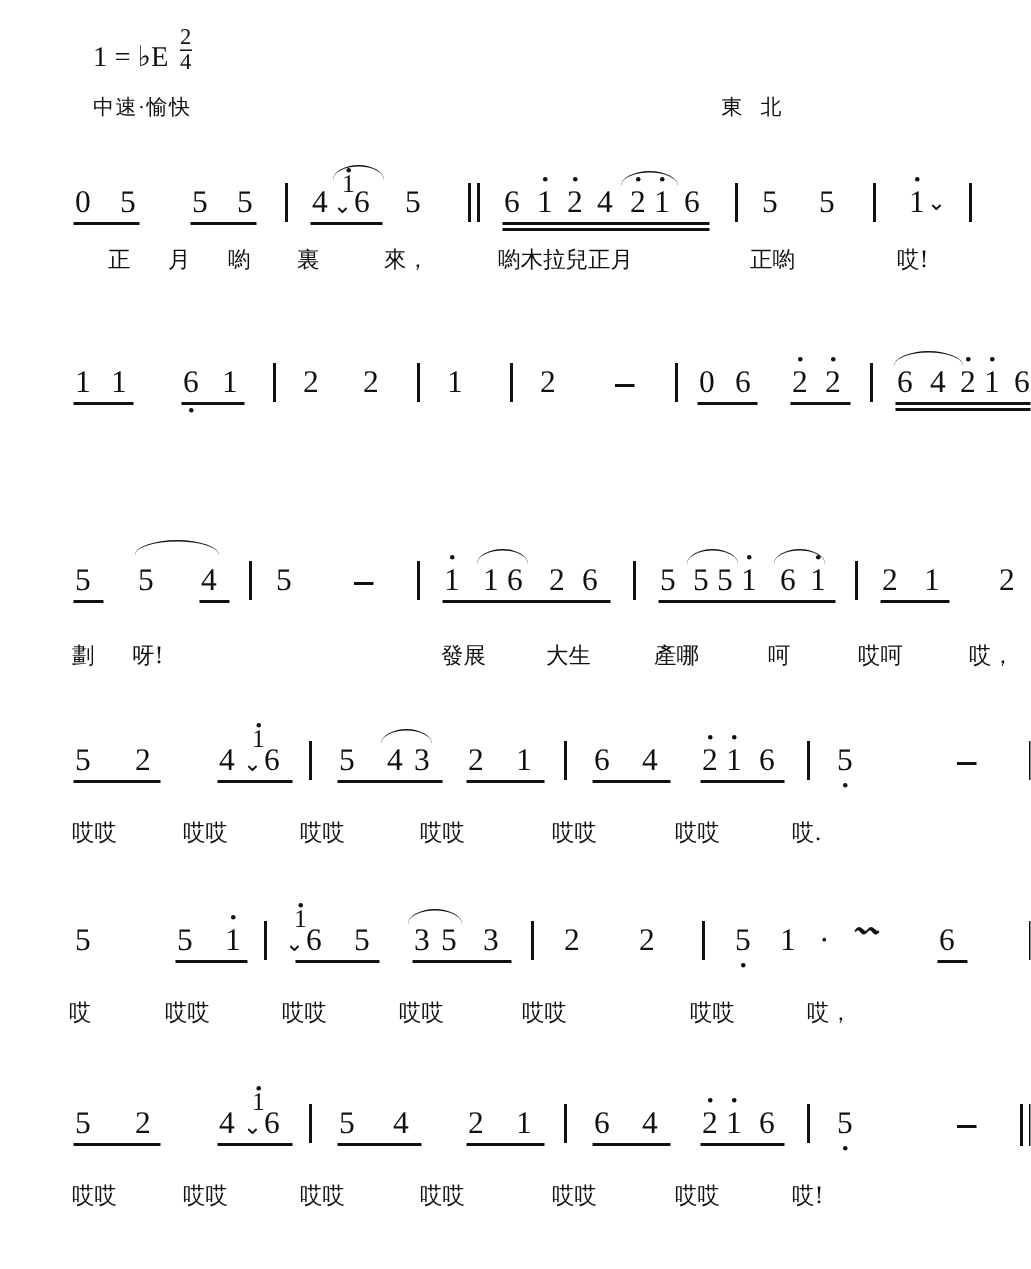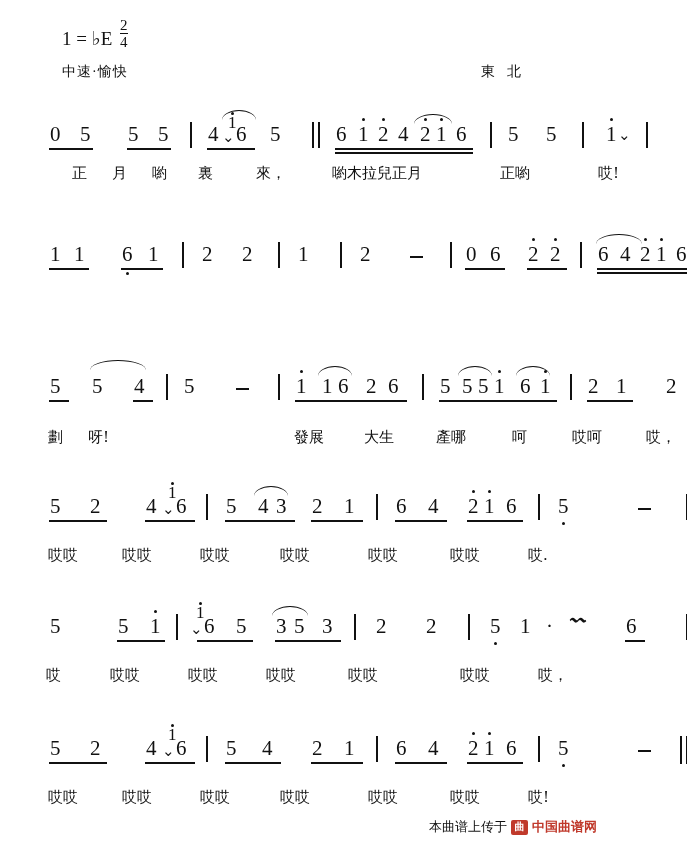--- a/index.html
+++ b/index.html
@@ -499,19 +499,14 @@
       <span class="ly" style="left:-2px">哎哎</span>
       <span class="ly" style="left:72px">哎哎</span>
       <span class="ly" style="left:150px">哎哎</span>
       <span class="ly" style="left:230px">哎哎</span>
       <span class="ly" style="left:318px">哎哎</span>
       <span class="ly" style="left:400px">哎哎</span>
       <span class="ly" style="left:478px">哎!</span>
     </div>
   </div>
 
-  <div class="credit">
-    <span>本曲谱上传于</span>
-    <span class="cn-logo">曲</span>
-    <span class="site">中国曲谱网</span>
-  </div>
 
 </div>
 
 </body></html>

